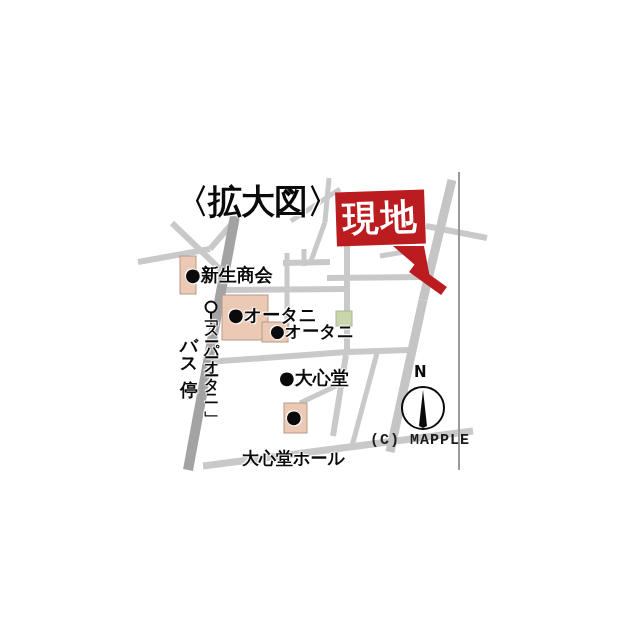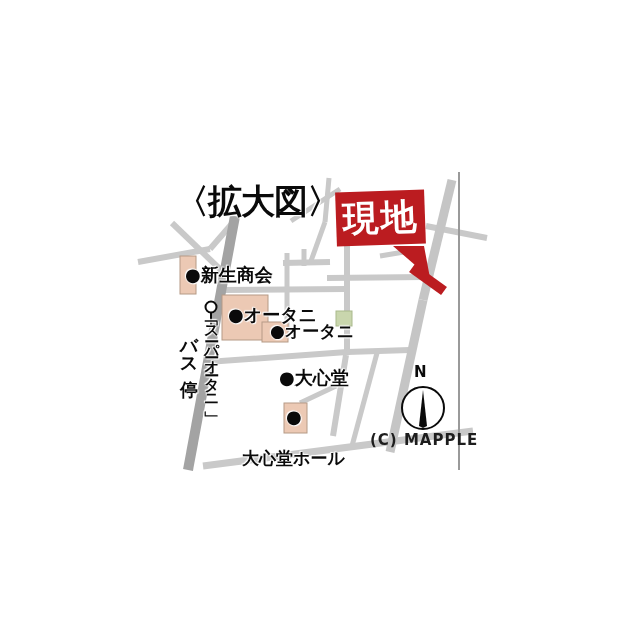--- a/index.html
+++ b/index.html
@@ -27,21 +27,21 @@
   #lbl-busstop{left:179px;top:325px;font-size:18px;}
   #lbl-superotani{left:203px;top:316px;font-size:15px;}
   #site-box{
     position:absolute;left:336px;top:191px;width:89px;height:54px;
     background:#bb1c20;transform:rotate(-2deg);
     display:flex;align-items:center;justify-content:center;
     color:#ffffff;font-size:36px;font-weight:bold;letter-spacing:2px;
     text-shadow:none;
   }
   #compass-n{left:414px;top:365px;font-size:15px;text-shadow:none;}
-  #credit{left:370px;top:433px;font-size:15px;color:#1d1d1d;letter-spacing:1px;text-shadow:none;}
+  #credit{left:370px;top:433px;font-size:15px;color:#1d1d1d;letter-spacing:1px;text-shadow:none;font-family:Liberation Mono, monospace;}
 </style>
 </head>
 <body>
 
 <div id="stage">
 
   <svg id="roadmap" viewBox="0 0 640 640" xmlns="http://www.w3.org/2000/svg">
 
     <g stroke="#c9c9c9" fill="none">
       <line x1="138" y1="262" x2="210" y2="249" stroke-width="6"></line>

